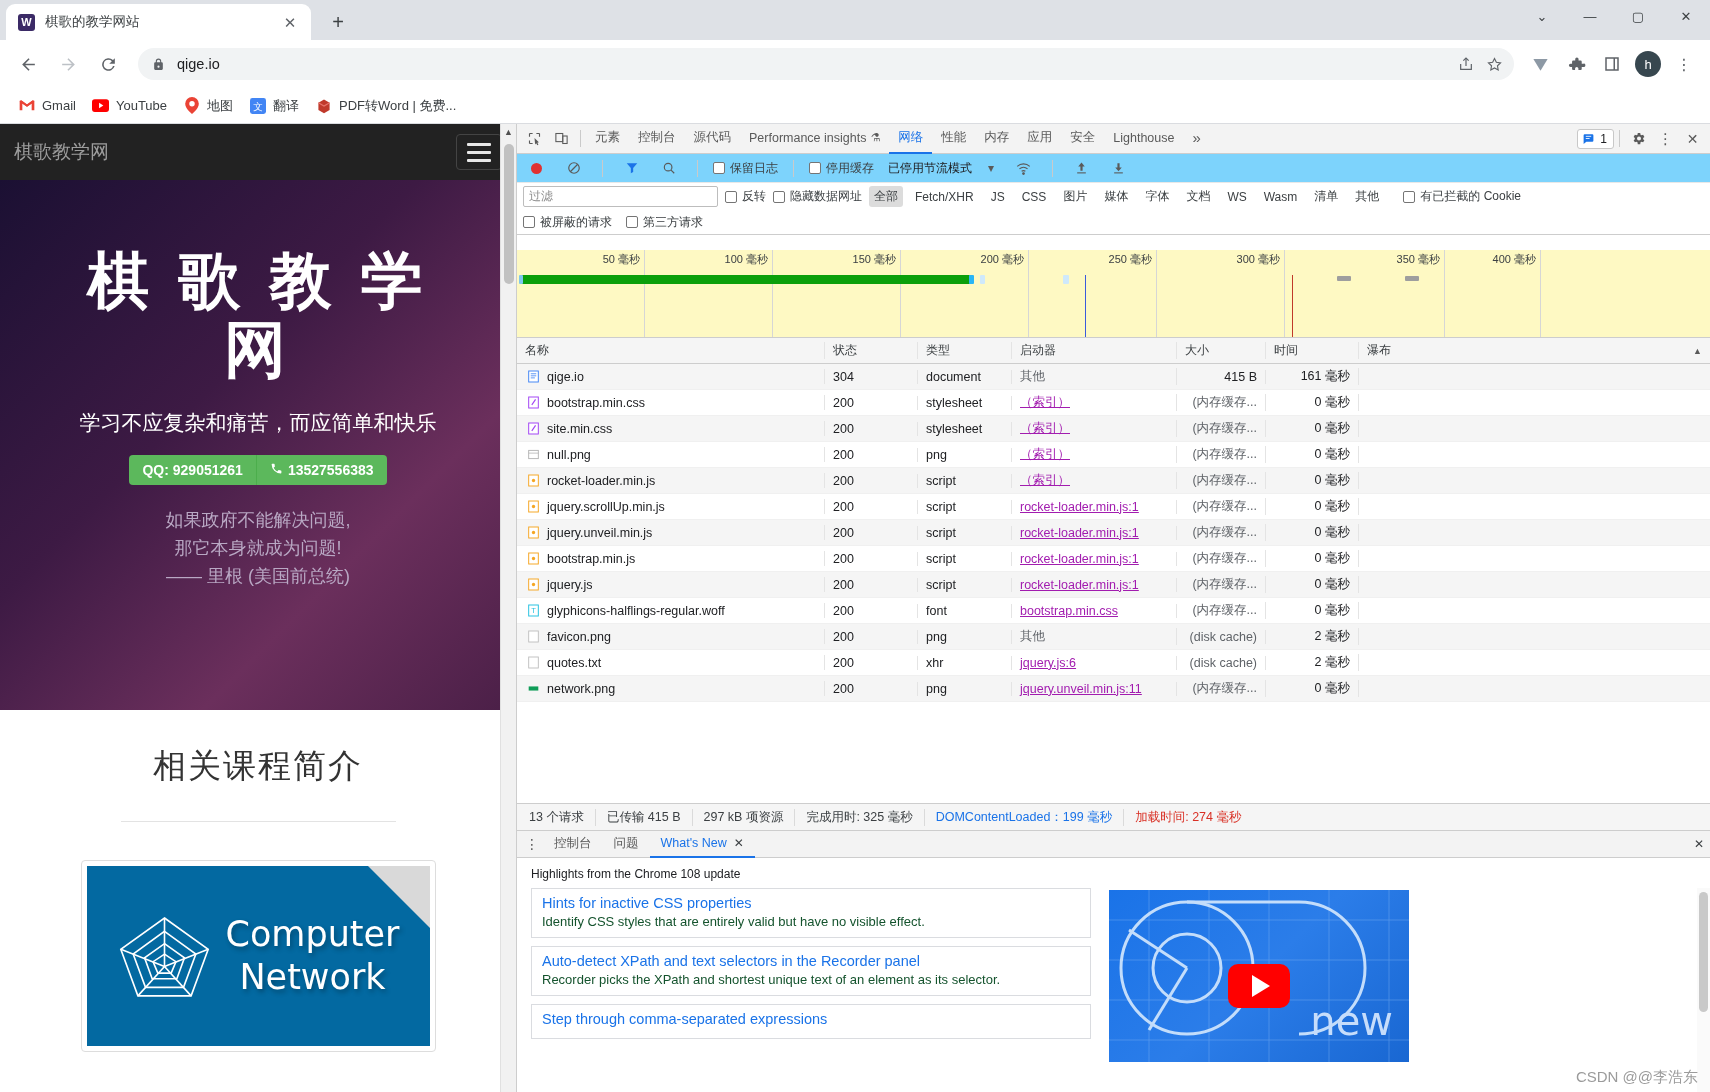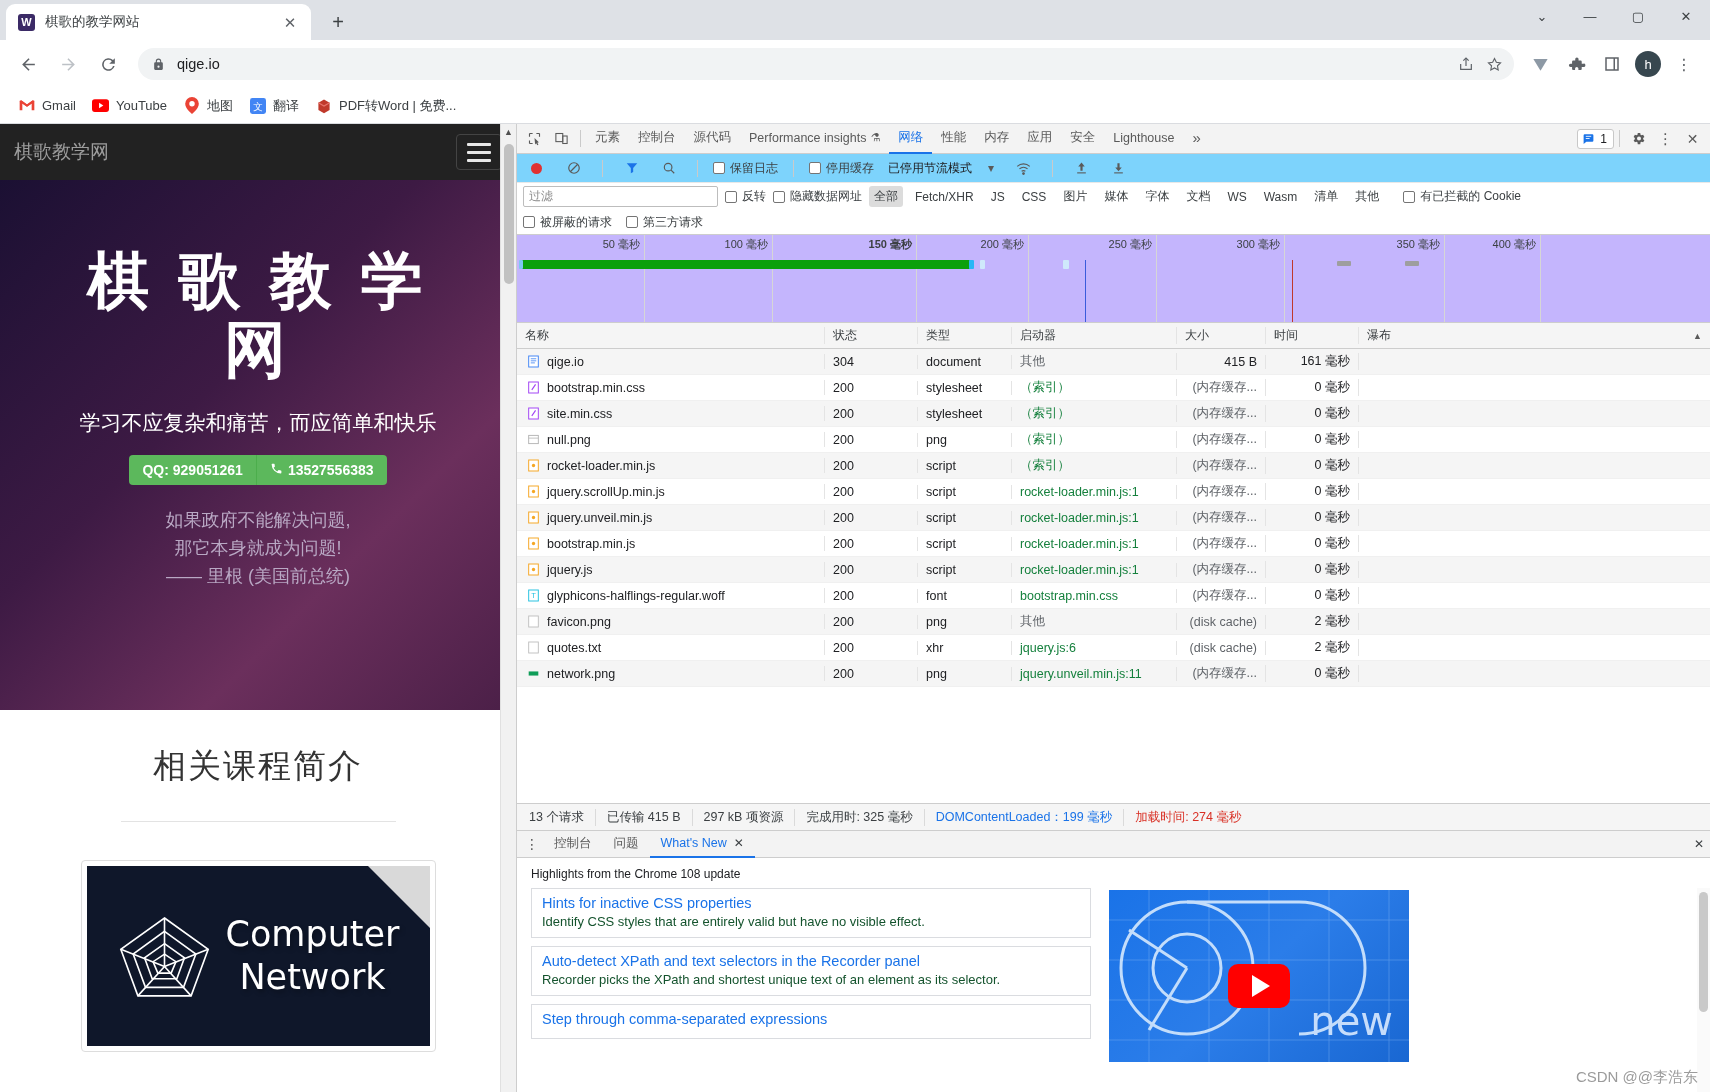--- a/index.html
+++ b/index.html
@@ -173,21 +173,21 @@
   .section { background: #fff; padding: 34px 0 0; text-align: center; }
   .section h2 { font-size: 33px; font-weight: normal; color: #333; letter-spacing: 2px; }
   .section hr { width: 275px; border: none; border-top: 1px solid #e3e3e3; margin: 32px auto 0; }
   .card {
     width: 355px; margin: 38px auto 0;
     border: 1px solid #ddd; border-radius: 4px;
     padding: 5px; background: #fff;
   }
   .card-img {
     height: 180px;
-    background: #0f172a;
+    background: #0369a1;
     position: relative; overflow: hidden;
     display: flex; align-items: center; justify-content: center; gap: 14px;
   }
   .card-img .web { width: 95px; height: 88px; flex: 0 0 95px; }
   .card-img .cn {
     color: #fff; font-size: 35px; line-height: 1.22;
     text-shadow: 2px 3px 5px rgba(0,0,0,.30);
     font-family: "DejaVu Sans", sans-serif;
   }
   .curl {
@@ -273,23 +273,24 @@
     display: flex; align-items: center;
     padding: 0 6px; gap: 14px;
     border-bottom: 1px solid #cdcdcd;
     background: #fff;
   }
 
   
   .overview {
     flex: 0 0 88px; height: 88px;
     position: relative;
-    background: #c4b5fd;
+    background: #fef9c3;
     border-bottom: 1px solid #cdcdcd;
     overflow: hidden;
+    margin-top: 15px;
   }
   .ov-tick {
     position: absolute; top: 0; height: 88px;
     border-right: 1px solid #d6d6d6;
   }
   .ov-tick span {
     position: absolute; right: 4px; top: 2px;
     font-size: 11px; color: #3c4043; white-space: nowrap;
   }
   .ov-bar {
@@ -322,21 +323,21 @@
   .req-body { flex: 1; overflow: hidden; position: relative; }
   .req-row {
     display: flex; height: 26px;
     align-items: center;
     font-size: 12.5px; color: #202124;
     border-bottom: 1px solid #f0f0f0;
   }
   .req-row.odd { background: #f5f5f5; }
   .req-row .c-name { gap: 7px; padding-left: 10px; }
   .rtype-ico { width: 13px; height: 15px; flex: 0 0 13px; display:flex; align-items:center; justify-content:center; }
-  .link { color: #15803d; }
+  .link { color: #a21caf; text-decoration: underline; }
   .muted { color: #5f6368; }
   .wf-line { position: absolute; top: 0; bottom: 0; width: 1px; }
 
   .req-status {
     height: 27px; flex: 0 0 27px;
     display: flex; align-items: center;
     border-top: 1px solid #cdcdcd;
     background: #f5f5f5;
     padding: 0 12px;
     font-size: 12.5px; color: #3c4043;
@@ -759,21 +760,21 @@
           </label>
       </div>
 
       <div class="overview">
         <div class="ov-tick" style="left:0;width:128px;">
             <span>50 毫秒</span>
           </div>
         <div class="ov-tick" style="left:128px;width:128px;">
             <span>100 毫秒</span>
           </div>
-        <div class="ov-tick" style="left:272px;width:128px;font-weight:bold;">
+        <div class="ov-tick" style="left:256px;width:128px;">
             <span>150 毫秒</span>
           </div>
         <div class="ov-tick" style="left:384px;width:128px;">
             <span>200 毫秒</span>
           </div>
         <div class="ov-tick" style="left:512px;width:128px;">
             <span>250 毫秒</span>
           </div>
         <div class="ov-tick" style="left:640px;width:128px;">
             <span>300 毫秒</span>

